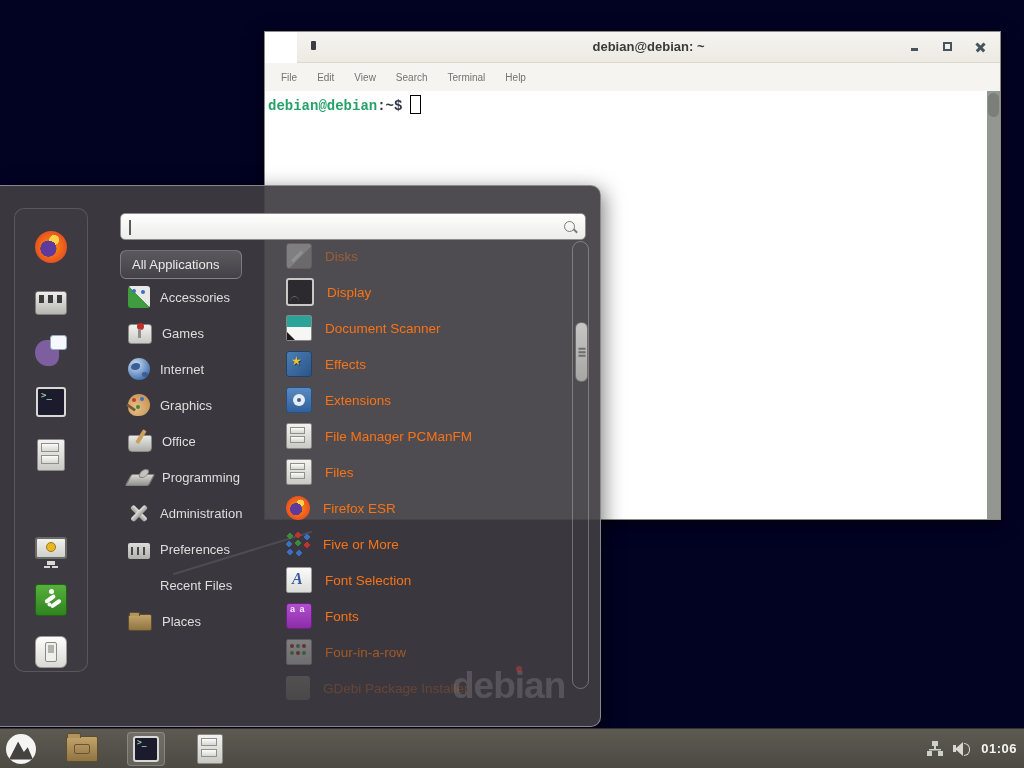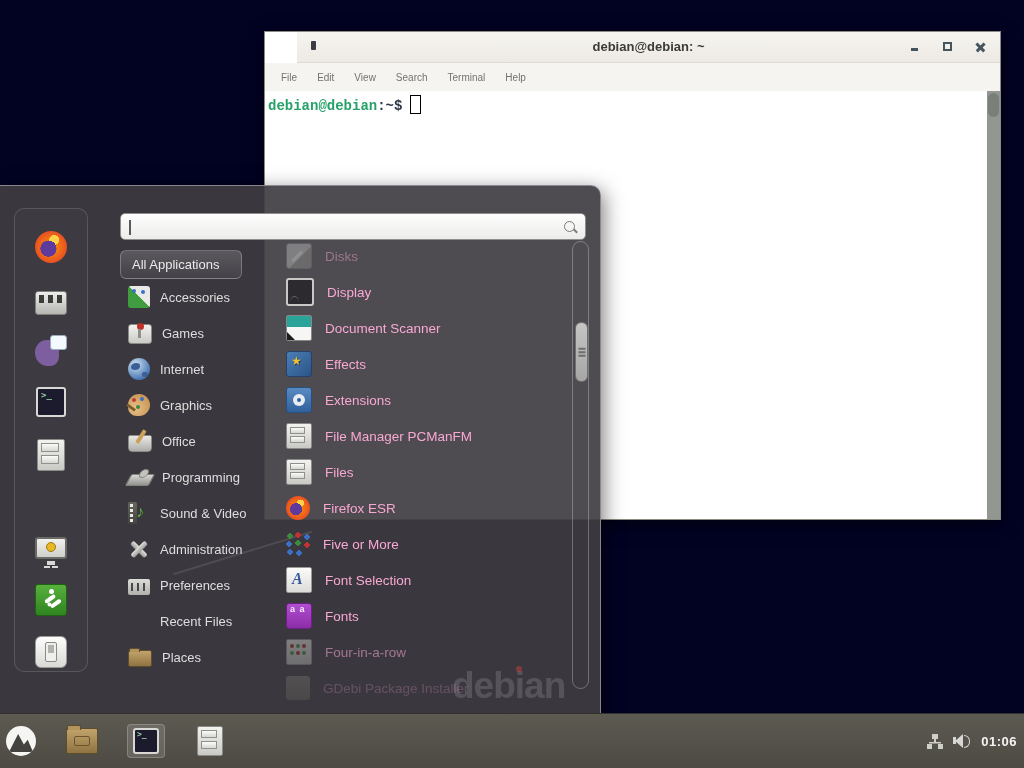--- a/index.html
+++ b/index.html
@@ -61,21 +61,21 @@
   
   .cats{position:absolute;left:120px;top:64px;width:160px;}
   .all-apps-btn{width:122px;height:29px;box-sizing:border-box;border:1px solid rgba(255,255,255,.25);
     border-radius:6px;background:linear-gradient(rgba(255,255,255,.17),rgba(255,255,255,.05));
     color:#e9e9e9;font-size:13px;display:flex;align-items:center;padding-left:11px;cursor:pointer;}
   .cat-row{display:flex;align-items:center;height:36px;gap:10px;padding-left:8px;
     color:#dedede;font-size:13px;cursor:pointer;}
   .cat-row .noicon{width:22px;flex:none;}
   
   .apps{position:absolute;left:286px;top:52px;width:282px;}
-  .app-row{display:flex;align-items:center;height:36px;gap:13px;color:#f9a8d4;font-size:13.5px;cursor:pointer;}
+  .app-row{display:flex;align-items:center;height:36px;gap:13px;color:#f97316;font-size:13.5px;cursor:pointer;}
   .fade45{opacity:.45;}  .fade55{opacity:.55;}  .fade22{opacity:.22;}
   
   .menu-scrolltrack{position:absolute;left:572px;top:55px;width:17px;height:448px;box-sizing:border-box;
     border:1px solid rgba(255,255,255,.28);border-radius:9px;}
   .menu-scrollthumb{position:absolute;left:2px;top:80px;width:11px;height:58px;border-radius:6px;
     background:linear-gradient(#c6c6c4,#a6a6a4);border:0.5px solid #6f6f6d;cursor:pointer;}
   .menu-scrollthumb::after{content:"";position:absolute;left:50%;top:50%;width:7px;height:1.5px;
     background:#6e6e6c;box-shadow:0 3.5px 0 #6e6e6c,0 -3.5px 0 #6e6e6c;transform:translate(-50%,-50%);}
 
   
@@ -204,21 +204,21 @@
   .s-logout::after{content:"";position:absolute;left:8px;top:12px;width:12px;height:3.5px;background:#fff;
     transform:rotate(-35deg);border-radius:2px;box-shadow:2px 7px 0 #fff;}
   .s-power{width:30px;height:30px;background:linear-gradient(#fdfdfd,#d9d9d5);
     border:1px solid #9a9a96;border-radius:6px;}
   .s-power::before{content:"";position:absolute;left:9px;top:5px;width:12px;height:20px;
     background:#efefeb;border:1px solid #8a8a86;border-radius:2px;box-sizing:border-box;}
   .s-power::after{content:"";position:absolute;left:12px;top:8px;width:6px;height:8px;background:#b2b2ae;
     border:1px solid #77;box-sizing:border-box;}
 
   
-  #taskbar{position:absolute;left:0;bottom:0;width:100%;height:55px;
+  #taskbar{position:absolute;left:0;bottom:0;width:100%;height:40px;
     background:linear-gradient(#5d5a52,#4d4a43);border-top:1px solid #34322c;box-sizing:border-box;
     display:flex;align-items:center;gap:20px;}
   .tb-menu{width:30px;height:30px;margin-left:6px;border-radius:50%;background:#f5f5f3;
     position:relative;overflow:hidden;cursor:pointer;flex:none;}
   .tb-menu::before{content:"";position:absolute;left:3px;top:8px;width:24px;height:18px;background:#44433f;
     clip-path:polygon(0 100%,38% 0,62% 58%,78% 32%,100% 100%);}
   .tb-folder{width:30px;height:24px;margin-left:10px;background:linear-gradient(#c2a36b,#8f7442);
     border:1px solid #5e4d2c;border-radius:2px;position:relative;flex:none;cursor:pointer;}
   .tb-folder::before{content:"";position:absolute;left:0;top:-4px;width:12px;height:4px;
     background:#b2945c;border:1px solid #5e4d2c;border-bottom:none;border-radius:2px 2px 0 0;}
@@ -325,24 +325,20 @@
       </div>
       <div class="cat-row">
         <span class="ic s22 i-office"></span>
         <span>Office</span>
       </div>
       <div class="cat-row">
         <span class="ic s22 i-programming"></span>
         <span>Programming</span>
       </div>
       <div class="cat-row">
-        <span class="ic s22 i-soundvideo" style="width:9px;margin-right:13px"></span>
-        <span>Sound &amp; Video</span>
-      </div>
-      <div class="cat-row">
         <span class="ic s22 i-admin"></span>
         <span>Administration</span>
       </div>
       <div class="cat-row">
         <span class="ic s22 i-preferences"></span>
         <span>Preferences</span>
       </div>
       <div class="cat-row">
         <span class="noicon"></span>
         <span>Recent Files</span>

